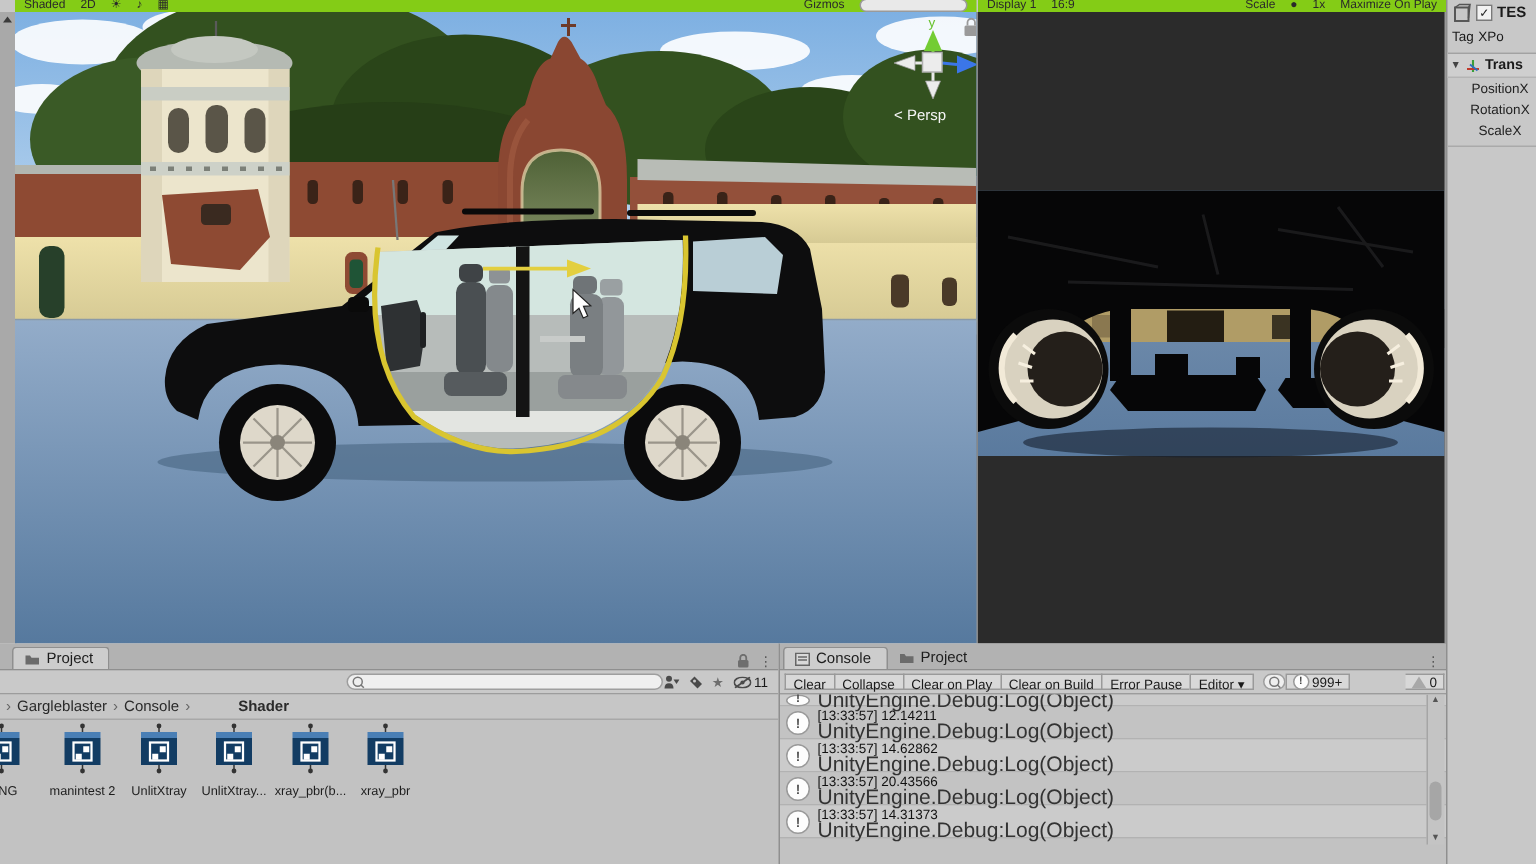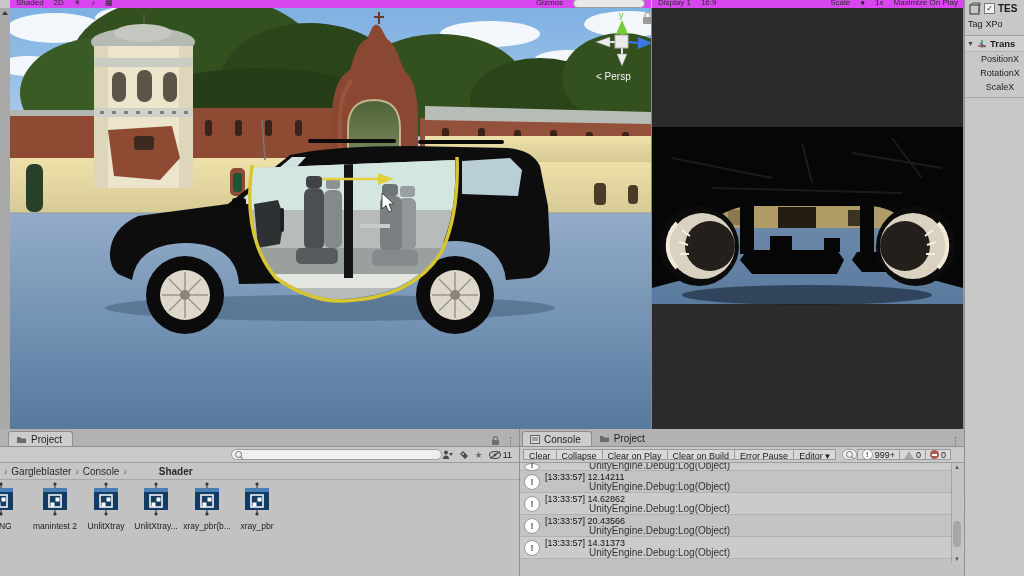--- a/index.html
+++ b/index.html
@@ -1,21 +1,21 @@
 <!DOCTYPE html>
 <html><head>
 <meta charset="utf-8">
 <style>
   html,body{margin:0;padding:0;background:#777;}
   #root{position:relative;width:1024px;height:576px;background:#c8c8c8;
         font-family:"Liberation Sans",sans-serif;overflow:hidden;color:#1a1a1a;}
   .abs{position:absolute;}
 
   
-  .topstrip{top:0;height:8px;background:#d946ef;border-bottom:1px solid #9a9a9a;overflow:hidden;}
+  .topstrip{top:0;height:8px;background:#84cc16;border-bottom:1px solid #9a9a9a;overflow:hidden;}
   .topstrip .row{display:flex;align-items:center;gap:10px;font-size:8px;line-height:10px;
                  margin-top:-2px;padding:0 6px;color:#2a2a2a;white-space:nowrap;}
   .pill{background:#e9e9e9;border:1px solid #9a9a9a;border-radius:6px;height:7px;width:70px;}
 
   
   #left-strip{left:0;top:8px;width:10px;height:421px;background:#a9a9a9;border-right:1px solid #8a8a8a;}
   #left-strip .tri{width:0;height:0;border-left:3px solid transparent;border-right:3px solid transparent;
                    border-bottom:4px solid #3a3a3a;margin:3px auto 0 auto;}
 
   
@@ -59,21 +59,21 @@
             font-size:7px;line-height:9px;text-align:center;font-weight:bold;}
   .warnicon{width:0;height:0;border-left:5px solid transparent;border-right:5px solid transparent;
             border-bottom:8px solid #a8a8a8;}
   .erricon{width:9px;height:9px;border-radius:50%;background:#a85a50;position:relative;}
   .erricon::after{content:"";position:absolute;left:2px;top:4px;width:5px;height:1.5px;background:#fff;}
 
   .logrow{display:flex;gap:5px;padding:1px 4px;border-bottom:1px solid #b2b2b2;height:22px;box-sizing:border-box;}
   .logrow .bub{width:14px;height:14px;border-radius:50%;background:#fdfdfd;border:1px solid #9a9a9a;
                color:#555;font-weight:bold;font-size:9px;line-height:14px;text-align:center;margin-top:2px;flex:none;}
   .logrow .l1{font-size:9px;line-height:10px;color:#111;}
-  .logrow .l2{font-size:10px;line-height:10px;color:#333;margin-left:44px;}
+  .logrow .l2{font-size:14px;line-height:10px;color:#333;}
   .logrow.odd{background:#cbcbcb;} .logrow.even{background:#c3c3c3;}
 
   .vscroll{position:absolute;right:1px;width:11px;background:#c4c4c4;border-left:1px solid #a5a5a5;}
   .vscroll .thumb{position:absolute;left:1px;width:8px;background:#a6a6a6;border-radius:4px;}
   .sarrow{position:absolute;left:2px;font-size:6px;color:#555;}
 
   
   .crumbbar{height:16px;border-bottom:1px solid #a8a8a8;display:flex;align-items:center;font-size:10px;
             padding:0 4px;gap:4px;background:#c6c6c6;color:#2a2a2a;}
   .crumb-sep{color:#666;}
@@ -575,21 +575,21 @@
       <span class="cbtn">Collapse</span>
       <span class="cbtn">Clear on Play</span>
       <span class="cbtn">Clear on Build</span>
       <span class="cbtn">Error Pause</span>
       <span class="cbtn" style="border-right:1px solid #9a9a9a;">
         <span>Editor</span> ▾
       </span>
       <div class="search" style="width:86px;margin-left:6px;">
         <span class="magicon"></span>
       </div>
-      <div style="display:flex;margin-left:auto;margin-right:24px;">
+      <div style="display:flex;margin-left:auto;margin-right:24px;gap:37px;">
         <span class="badge">
           <span class="infoicon">!</span>
           <span>999+</span>
         </span>
         <span class="badge" style="border-left:none;">
           <span class="warnicon"></span>
           <span>0</span>
         </span>
         <span class="badge" style="border-left:none;">
           <span class="erricon"></span>

